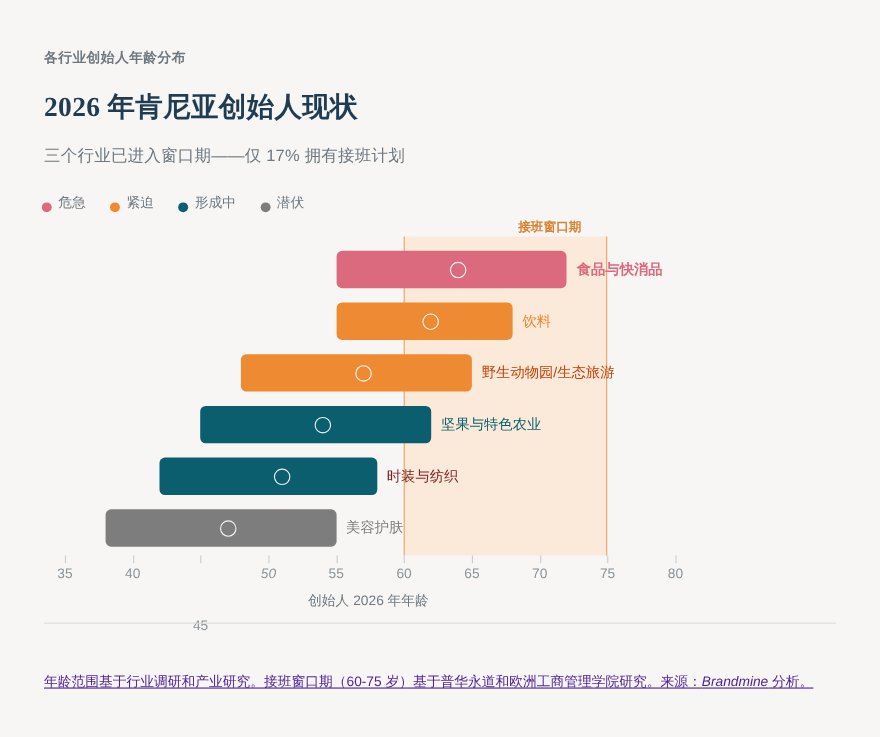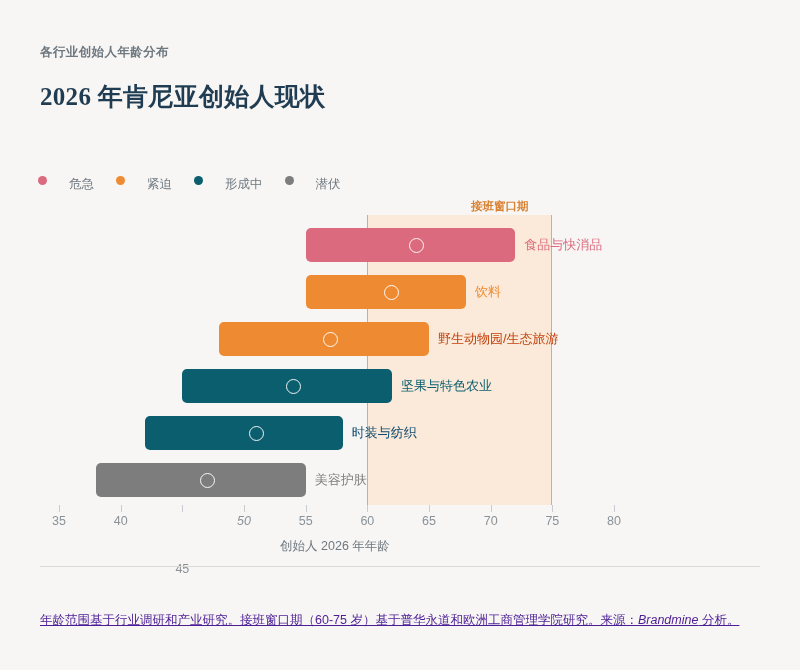--- a/index.html
+++ b/index.html
@@ -20,21 +20,21 @@
     font-family:"Liberation Serif","DejaVu Serif",serif;
     font-size:25px;font-weight:bold;color:#1F3C52;letter-spacing:.3px;
   }
   .subtitle{
     position:absolute;left:40px;top:132px;
     font-size:15px;color:#6E7880;letter-spacing:.2px;
   }
 
   
   .legend{position:absolute;left:38px;top:176px;display:flex;align-items:center;gap:22px;}
-  .legend-item{display:flex;align-items:flex-start;gap:22px;}
+  .legend-item{display:flex;align-items:flex-end;gap:6px;}
   .legend-dot{width:9px;height:9px;border-radius:50%;display:block;}
   .legend-label{font-size:12.5px;color:#6E7880;}
 
   
   .plot{position:absolute;left:0;top:0;width:800px;height:670px;}
   .band{
     position:absolute;background:#FBEAD9;
     border-left:1.3px solid #E8A765;border-right:1.3px solid #E8A765;
     box-sizing:border-box;
   }
@@ -75,20 +75,21 @@
   }
   .note em{font-style:italic;}
 </style>
 </head>
 <body>
 
 <div class="page">
 
   <div class="kicker">各行业创始人年龄分布</div>
   <div class="title">2026 年肯尼亚创始人现状</div>
+  <div class="subtitle">三个行业已进入窗口期——仅 17% 拥有接班计划</div>
 
   <div class="legend" id="legend">
       <div class="legend-item">
         <span class="legend-dot" style="background: rgb(219, 106, 126);"></span>
         <span class="legend-label">危急</span>
       </div>
       <div class="legend-item">
         <span class="legend-dot" style="background: rgb(238, 139, 50);"></span>
         <span class="legend-label">紧迫</span>
       </div>
@@ -101,37 +102,37 @@
         <span class="legend-label">潜伏</span>
       </div>
     </div>
 
   <div class="plot" id="plot">
       <div class="band" style="left: 367.333px; width: 185px; top: 215px; height: 290px;"></div>
       <div class="band-label" style="left: 459.833px; top: 199px; margin-left: 40px;">接班窗口期</div>
       <div class="bar" style="left: 305.667px; width: 209.667px; top: 228px; background: rgb(219, 106, 126);">
         <span class="marker" style="left: 103.5px;"></span>
       </div>
-      <div class="bar-label" style="left: 524.333px; top: 245px; color: rgb(219, 106, 126);">食品与快消品</div>
+      <div class="bar-label" style="left: 524.333px; top: 245px; color: rgb(219, 106, 126); font-weight: bold;">食品与快消品</div>
       <div class="bar" style="left: 305.667px; width: 160.333px; top: 275px; background: rgb(238, 139, 50);">
         <span class="marker" style="left: 78.8333px;"></span>
       </div>
       <div class="bar-label" style="left: 475px; top: 292px; color: rgb(238, 139, 50);">饮料</div>
       <div class="bar" style="left: 219.333px; width: 209.667px; top: 322px; background: rgb(238, 139, 50);">
         <span class="marker" style="left: 103.5px;"></span>
       </div>
       <div class="bar-label" style="left: 438px; top: 339px; color: #c2410c;">野生动物园/生态旅游</div>
       <div class="bar" style="left: 182.333px; width: 209.667px; top: 369px; background: rgb(10, 94, 110);">
         <span class="marker" style="left: 103.5px;"></span>
       </div>
       <div class="bar-label" style="left: 401px; top: 386px; color: rgb(10, 94, 110); text-align: right;">坚果与特色农业</div>
       <div class="bar" style="left: 145.333px; width: 197.333px; top: 416px; background: rgb(10, 94, 110);">
         <span class="marker" style="left: 103.5px;"></span>
       </div>
-      <div class="bar-label" style="left: 351.667px; top: 433px; color: #0c4a6e;">时装与纺织</div>
+      <div class="bar-label" style="left: 351.667px; top: 433px; color: #7f1d1d;">时装与纺织</div>
       <div class="bar" style="left: 96px; width: 209.667px; top: 463px; background: rgb(125, 125, 125);">
         <span class="marker" style="left: 103.5px;"></span>
       </div>
       <div class="bar-label" style="left: 314.667px; top: 480px; color: rgb(125, 125, 125);">美容护肤</div>
       <div class="tick" style="left: 59px; top: 505px;"></div>
       <div class="tick-label" style="left: 59px; top: 514px;">35</div>
       <div class="tick" style="left: 120.667px; top: 505px;"></div>
       <div class="tick-label" style="left: 120.667px; top: 514px; text-align: right;">40</div>
       <div class="tick" style="left: 182.333px; top: 505px;"></div>
       <div class="tick-label" style="left: 182.333px; top: 514px; margin-top: 48px;">45</div>

